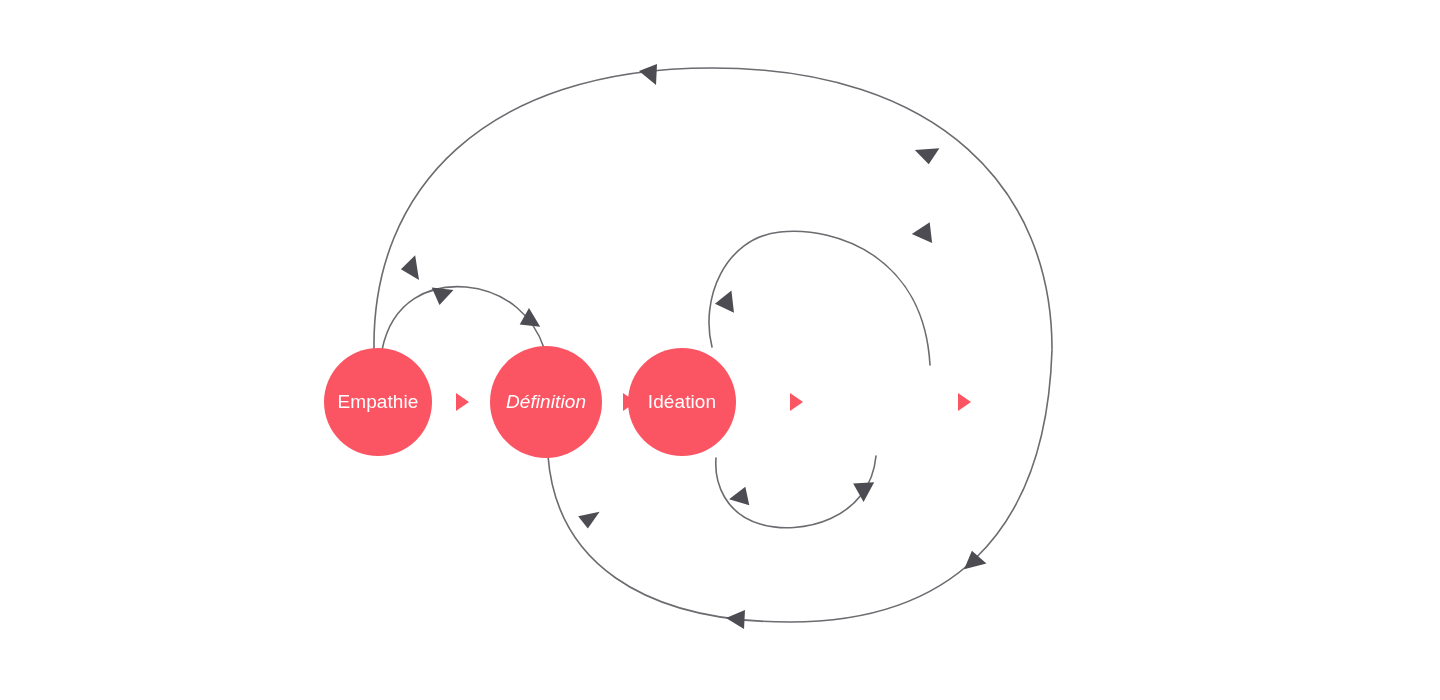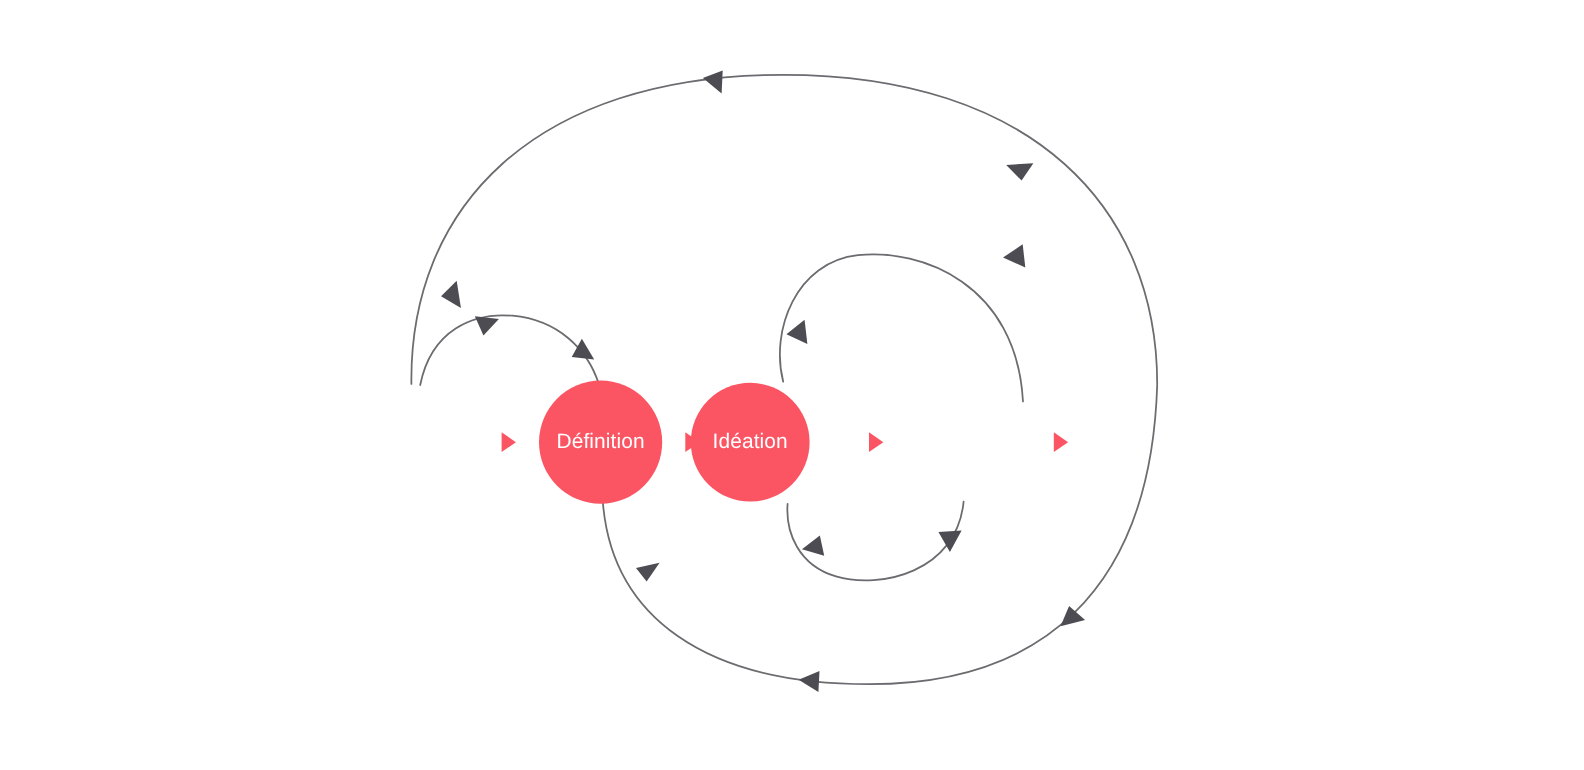--- a/index.html
+++ b/index.html
@@ -116,22 +116,25 @@
                C 392 300, 430 284, 466 287
                C 508 291, 534 318, 544 348"></path>
 
       <polygon class="arrow-head" points="434,284 454,293, 436,303" transform="rotate(-18 444 293)"></polygon>
 
       <polygon class="arrow-head" points="522,312 542,321, 524,331" transform="rotate(35 532 321)"></polygon>
     </g>
 
   </svg>
 
+  <div class="node" style="left:324px; top:348px; width:108px; height:108px;">
+    <span class="node-label">Empathie</span>
+  </div>
 
-  <div class="node" style="left:490px; top:346px; width:112px; height:112px;">
+  <div class="node" style="left:490px; top:346px; width:112px; height:112px;font-style:italic;">
     <span class="node-label">Définition</span>
   </div>
 
   <div class="node" style="left:628px; top:348px; width:108px; height:108px;">
     <span class="node-label">Idéation</span>
   </div>
 
 
 
   <div class="step-arrow" style="left:456px; top:393px;"></div>

